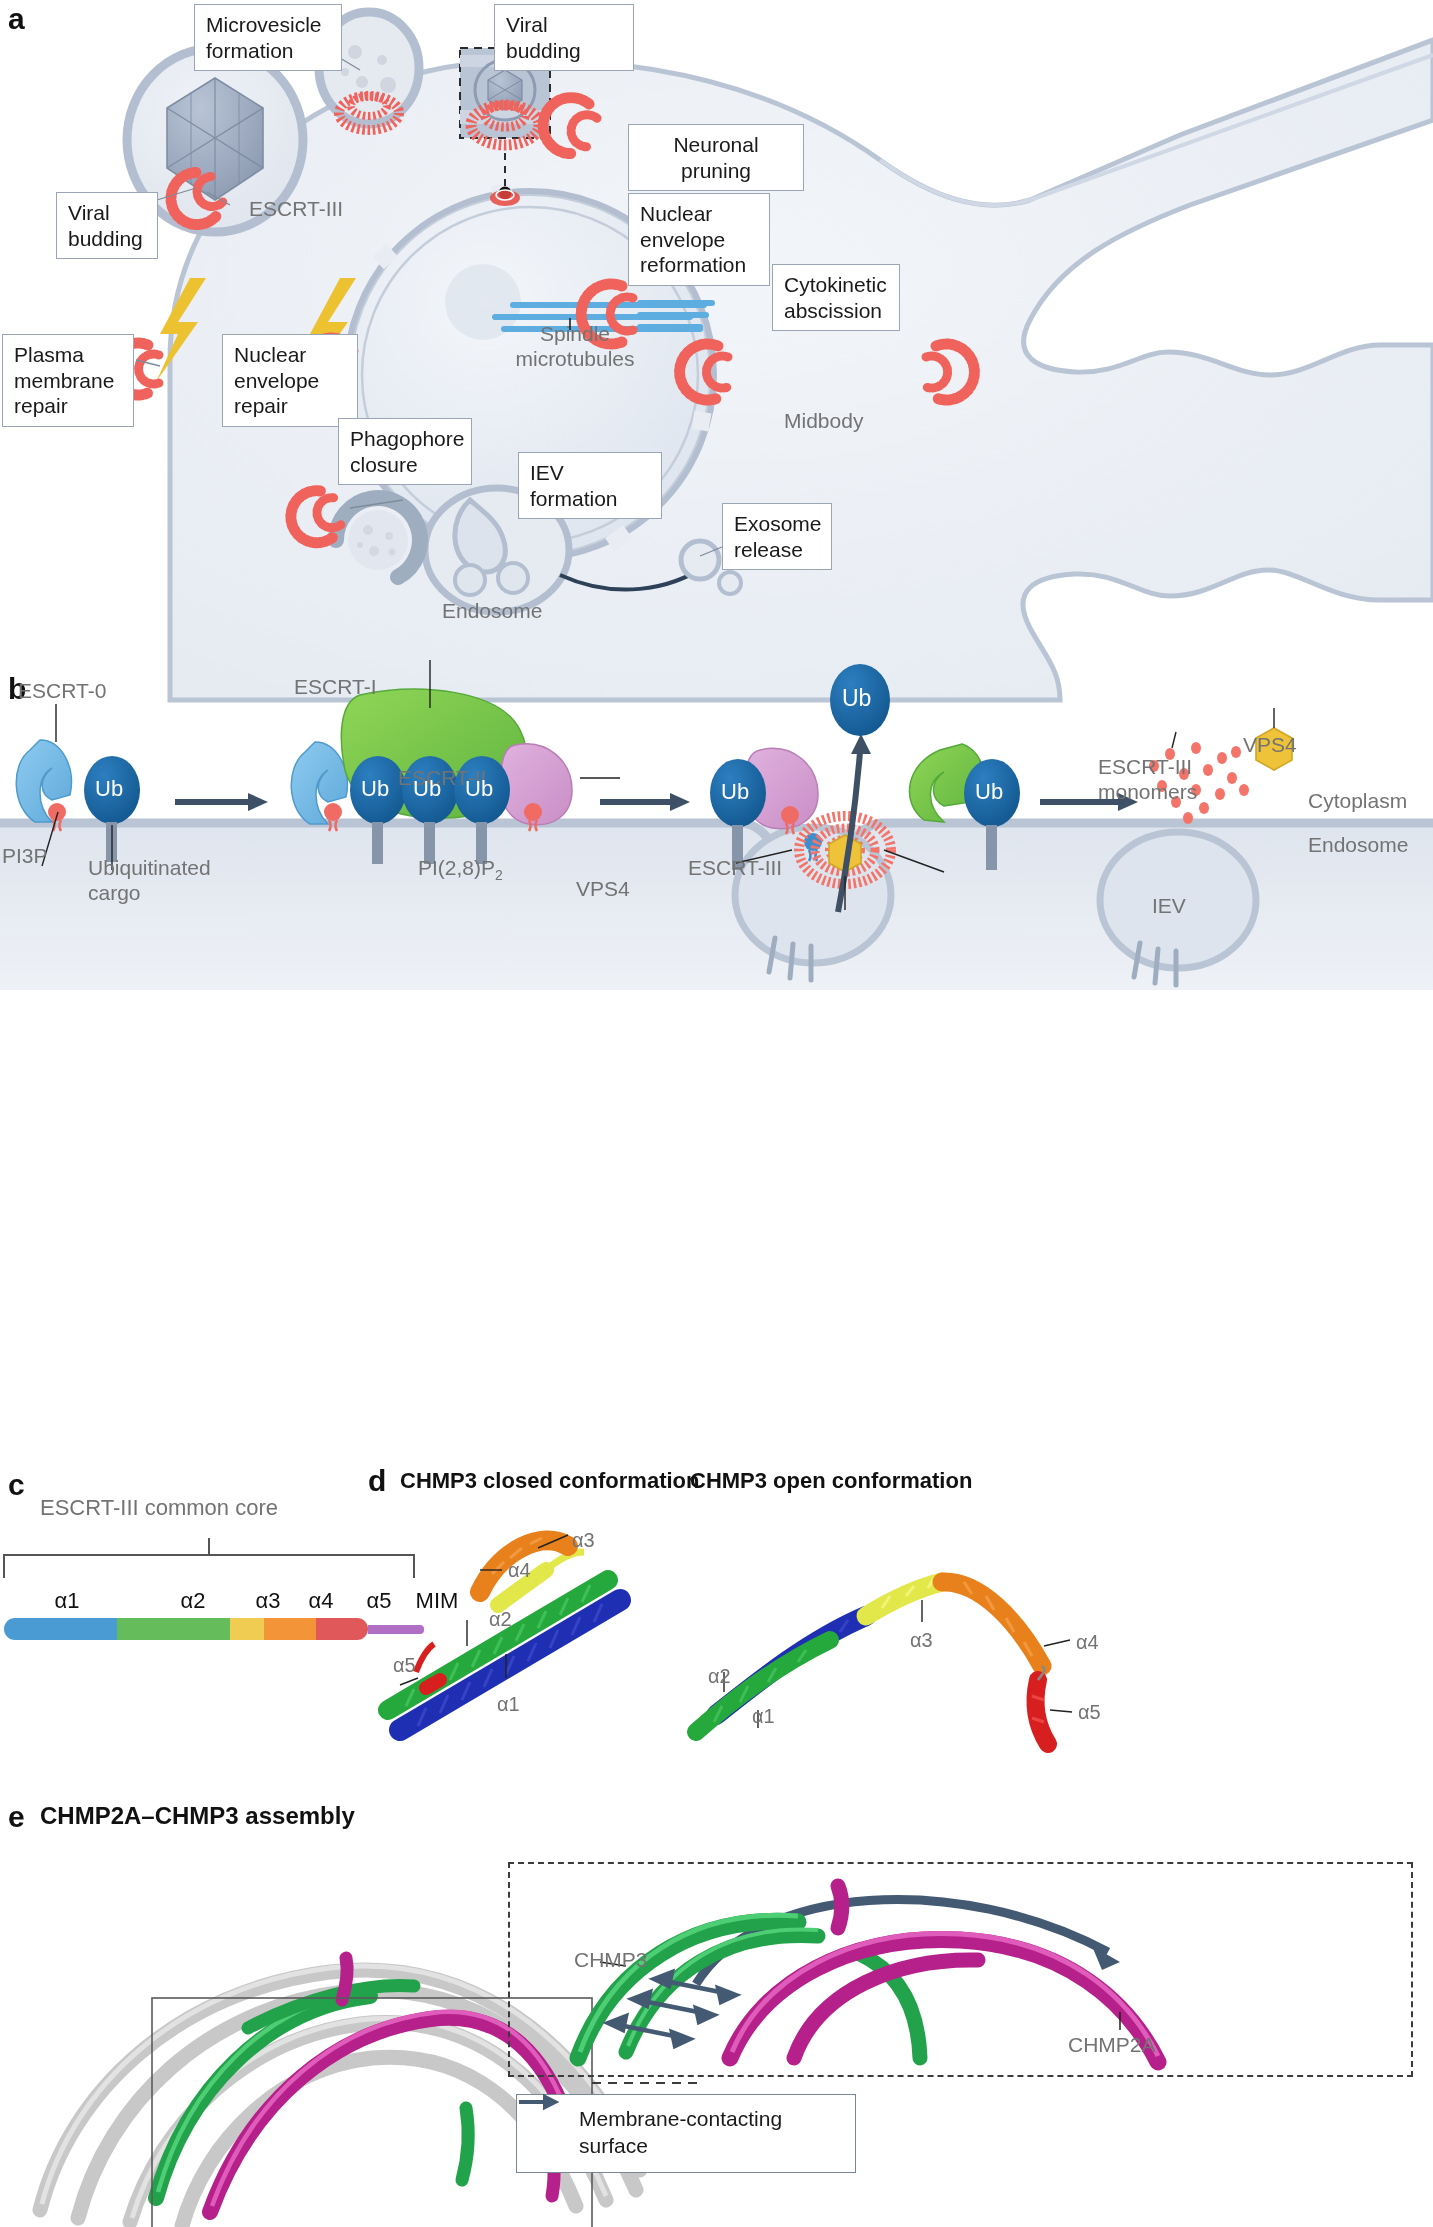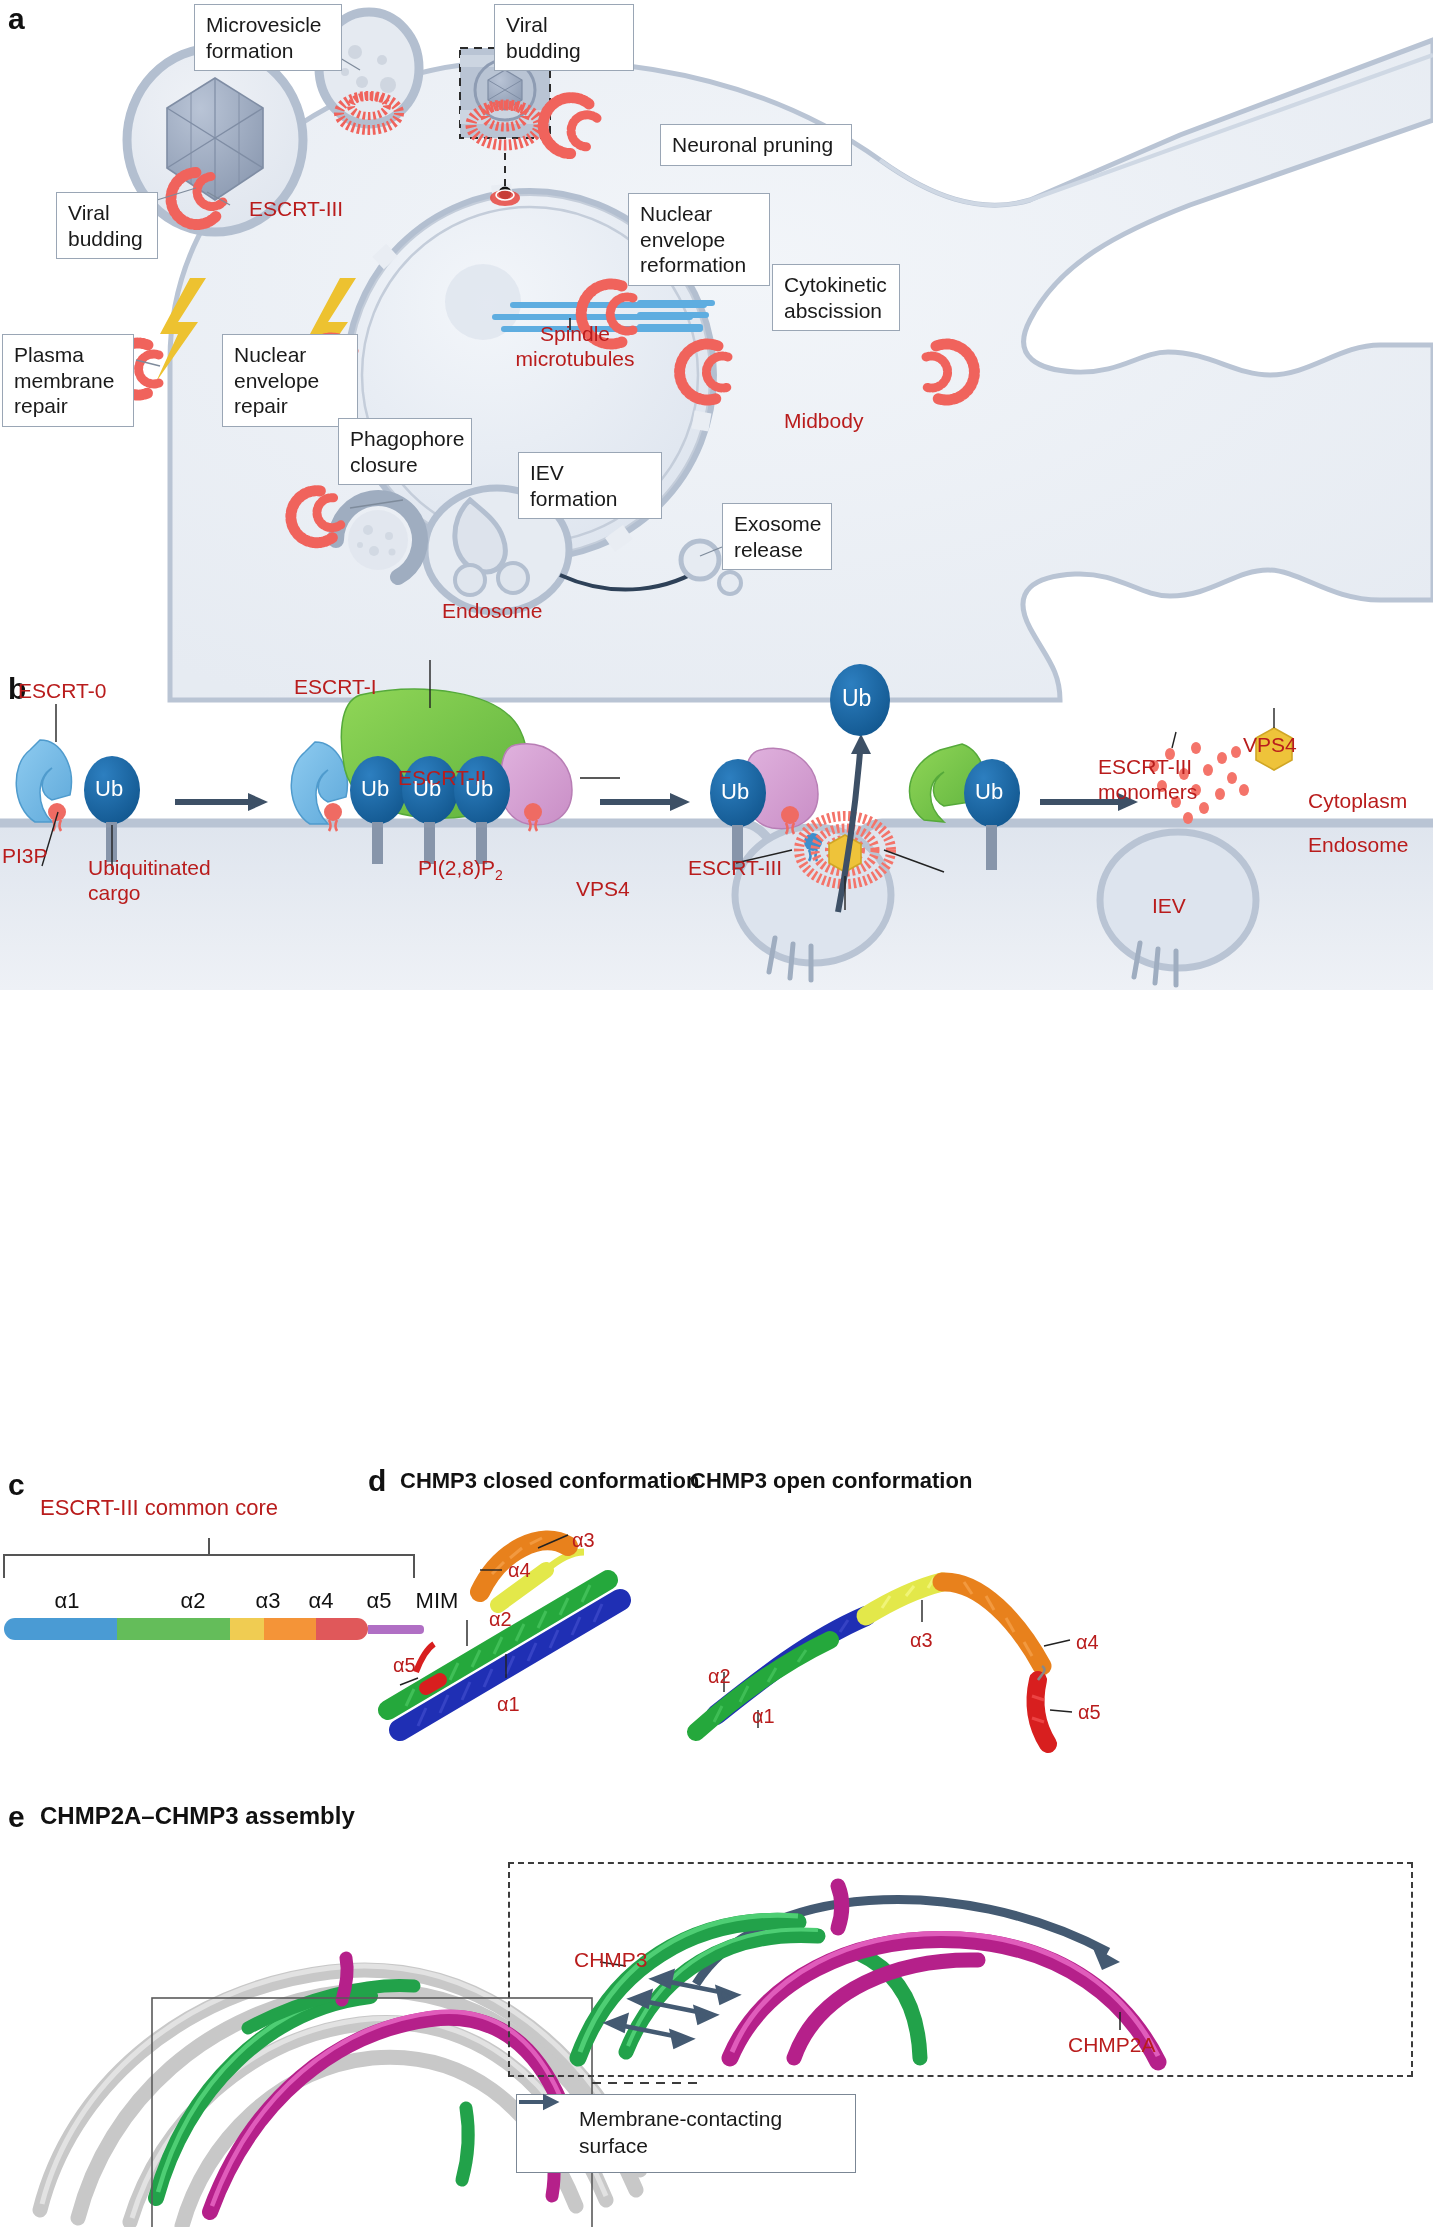--- a/index.html
+++ b/index.html
@@ -17,21 +17,21 @@
     position:absolute; font-weight:bold; font-size:22px; color:#111;
     white-space:nowrap;
   }
   
   .callout {
     position:absolute; background:#ffffff; border:1px solid #9aa6b5;
     font-size:21px; line-height:1.22; color:#1a1a1a;
     padding:7px 11px; z-index:30; white-space:pre-line;
   }
   .plain-label {
-    position:absolute; font-size:21px; color:#b91c1c; white-space:pre-line;
+    position:absolute; font-size:21px; color:#737373; white-space:pre-line;
     z-index:28; line-height:1.2;
   }
   .small-label { font-size:20px; }
   svg { position:absolute; top:0; left:0; overflow:visible; }
   .svgwrap { position:absolute; }
   
   .corebar { position:absolute; display:flex; align-items:center; }
   .seg { height:22px; }
   .seg.round-l { border-radius:11px 0 0 11px; }
   .seg.round-r { border-radius:0 11px 11px 0; }
@@ -243,21 +243,21 @@
     <line x1="403" y1="500" x2="350" y2="508"></line>
     <line x1="560" y1="490" x2="520" y2="516"></line>
     <line x1="722" y1="547" x2="700" y2="556"></line>
   </g>
 </svg>
 </div>
 
 <div class="callout" style="left:194px; top:4px; width:148px;">Microvesicle
 formation</div>
 <div class="callout" style="left:494px; top:4px; width:140px;">Viral budding</div>
-<div class="callout" style="left:660px; top:124px; width:192px;">Neuronal pruning</div>
+<div class="callout" style="left:628px; top:124px; width:176px;text-align:center;">Neuronal pruning</div>
 <div class="callout" style="left:56px; top:192px; width:102px;">Viral
 budding</div>
 <div class="callout" style="left:628px; top:193px; width:142px;">Nuclear
 envelope
 reformation</div>
 <div class="callout" style="left:772px; top:264px; width:128px;">Cytokinetic
 abscission</div>
 <div class="callout" style="left:2px; top:334px; width:132px;">Plasma
 membrane
 repair</div>

